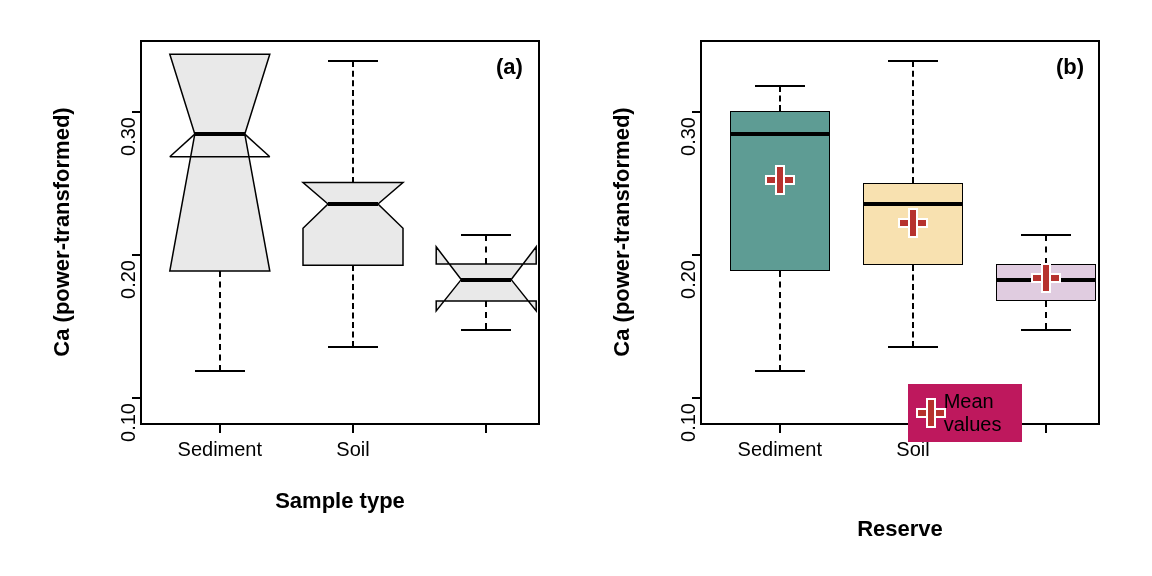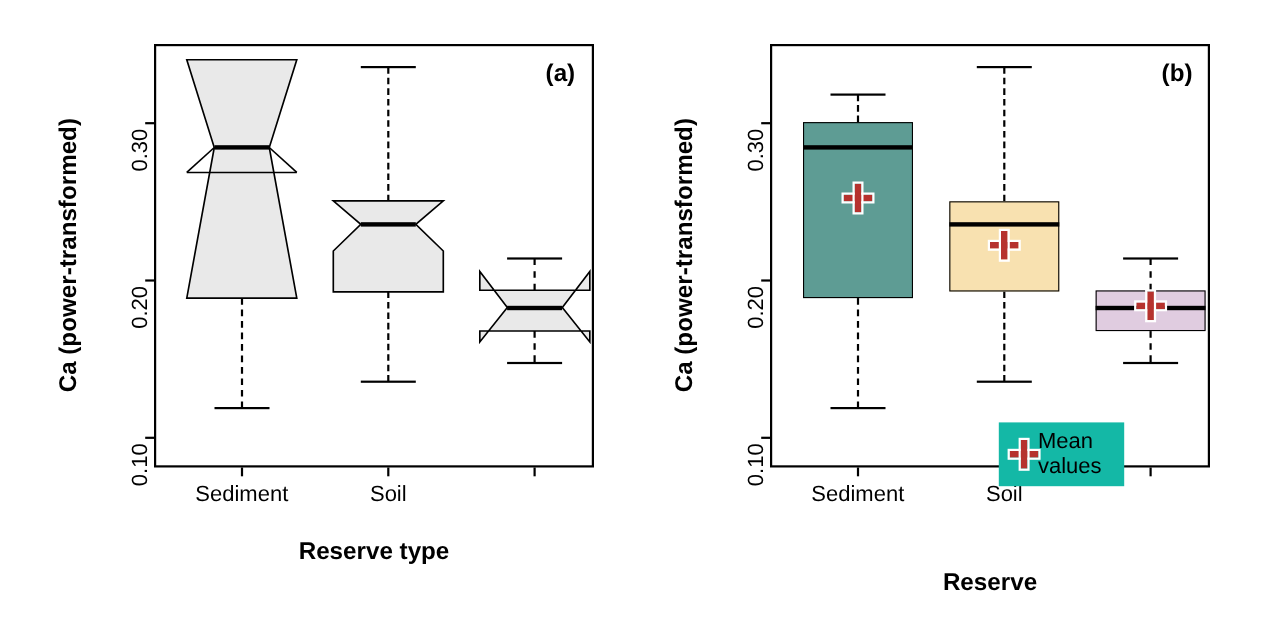--- a/index.html
+++ b/index.html
@@ -96,21 +96,21 @@
   }
   .mean-cross-h {
     position: absolute;
     height: 6px;
     background: #b6322e;
     transform: translate(-50%, -50%);
     outline: 2px solid #fff;
   }
   .legend-box {
     position: absolute;
-    background: #14b8a6;
+    background: #be185d;
     border: none;
     display: flex;
     align-items: center;
     padding: 6px 10px;
     font-size: 20px;
   }
   svg.notch {
     position: absolute;
     overflow: visible;
   }
@@ -132,21 +132,21 @@
     <div class="axis-tick" style="left:485.2px; top:425px; width:2px; height:8px;"></div>
 
     <div class="y-tick-label" style="left:128px; top:396.5px; transform: translate(-100%,-50%) rotate(-90deg); transform-origin: right center;">0.10</div>
     <div class="y-tick-label" style="left:128px; top:253.9px; transform: translate(-100%,-50%) rotate(-90deg); transform-origin: right center;">0.20</div>
     <div class="y-tick-label" style="left:128px; top:111.3px; transform: translate(-100%,-50%) rotate(-90deg); transform-origin: right center;">0.30</div>
 
     <div class="x-tick-label" style="left:219.8px; top:438px;">Sediment</div>
     <div class="x-tick-label" style="left:353.0px; top:438px;">Soil</div>
 
     <div class="y-axis-title" style="left:75px; top:232px;">Ca (power-transformed)</div>
-    <div class="x-axis-title" style="left:340px; top:488px;">Reserve type</div>
+    <div class="x-axis-title" style="left:340px; top:488px;">Sample type</div>
     <div class="panel-label" style="left:496px; top:54px;">(a)</div>
 
     <div class="whisker-v" style="left:219.8px; top:156.8px; height:65.7px;"></div>
     <div class="cap" style="left:219.8px; top:156.8px; width:50px;"></div>
     <div class="whisker-v" style="left:219.8px; top:271.0px; height:99.8px;"></div>
     <div class="cap" style="left:219.8px; top:370.8px; width:50px;"></div>
 
     <svg class="notch" style="left:0; top:0;" width="1" height="1">
       <polygon points="
         169.8,54.3  269.8,54.3

